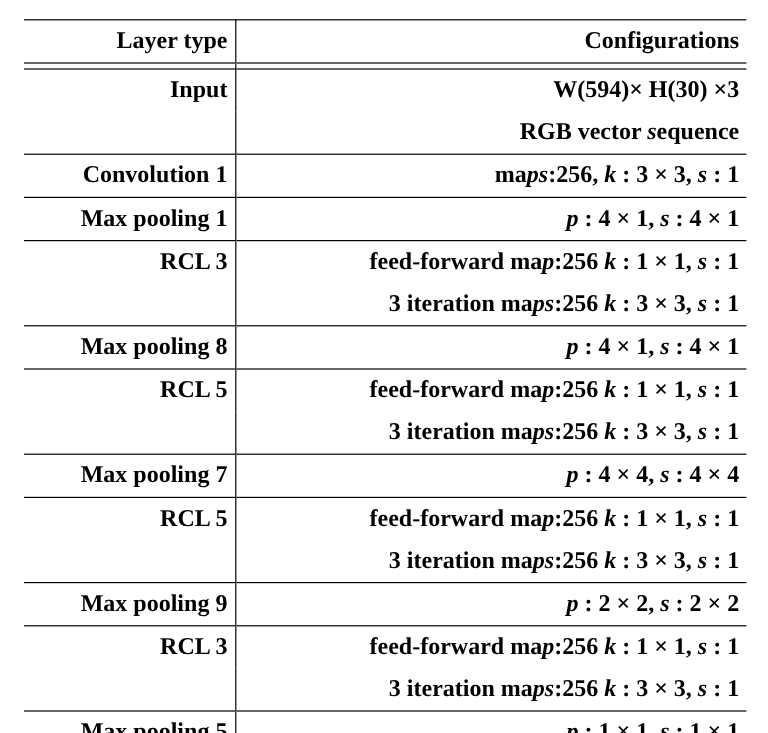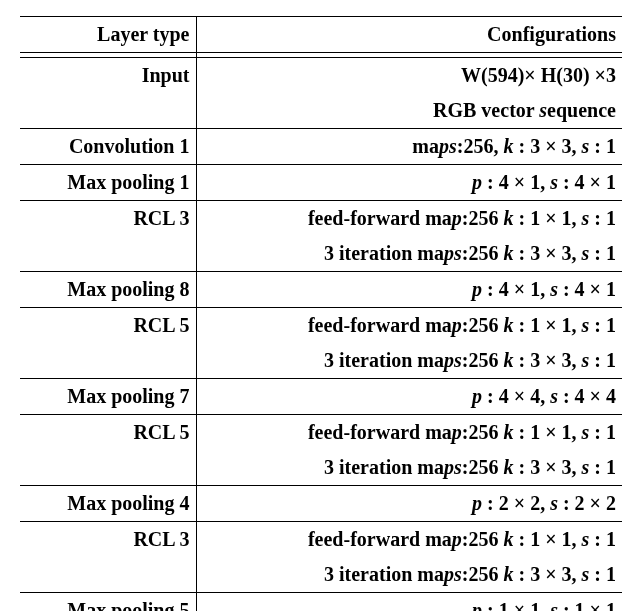--- a/index.html
+++ b/index.html
@@ -142,21 +142,21 @@
           <td><span>feed-forward ma<span class="mathit">p</span>:256 <span class="mathit">k</span> : 1 × 1, <span class="mathit">s</span> : 1</span></td>
         </tr>
         <tr>
           <td><span>3 iteration ma<span class="mathit">p</span><span class="mathit">s</span>:256 <span class="mathit">k</span> : 3 × 3, <span class="mathit">s</span> : 1</span></td>
         </tr>
         <tr class="sep">
           <td class="left-col"></td>
           <td></td>
         </tr>
         <tr>
-          <td class="left-col">Max pooling 4</td>
+          <td class="left-col">Max pooling 9</td>
           <td><span><span class="mathit">p</span> : 2 × 2, <span class="mathit">s</span> : 2 × 2</span></td>
         </tr>
         <tr class="sep">
           <td class="left-col"></td>
           <td></td>
         </tr>
         <tr>
           <td class="left-col" rowspan="2">RCL 3</td>
           <td><span>feed-forward ma<span class="mathit">p</span>:256 <span class="mathit">k</span> : 1 × 1, <span class="mathit">s</span> : 1</span></td>
         </tr>

